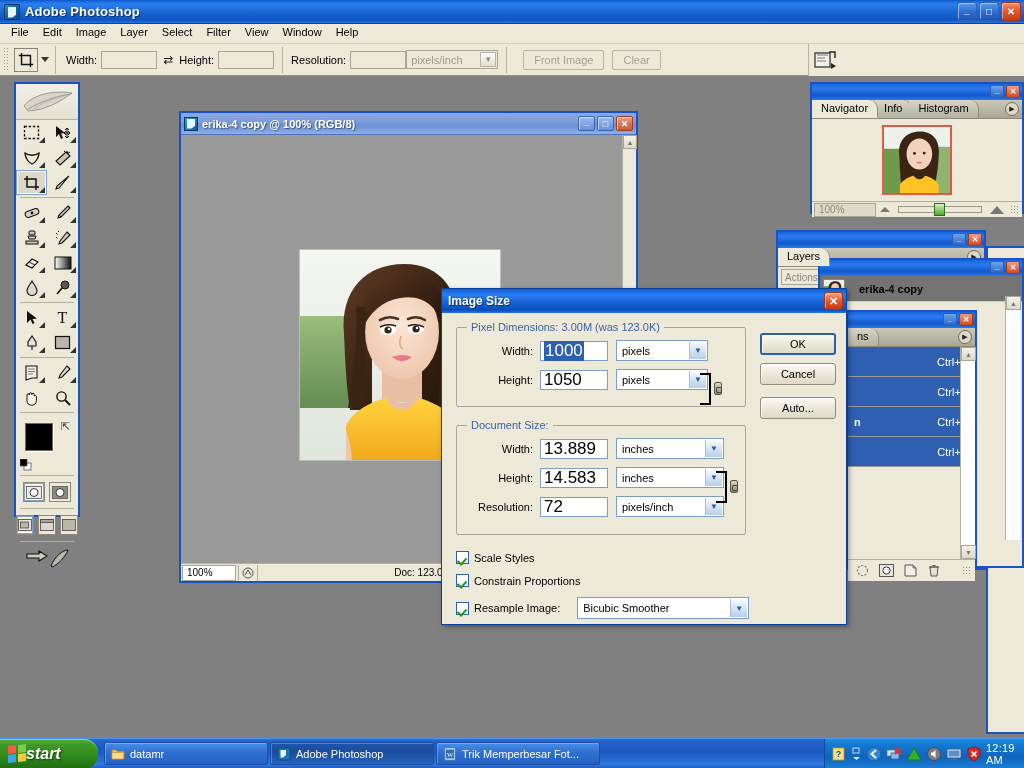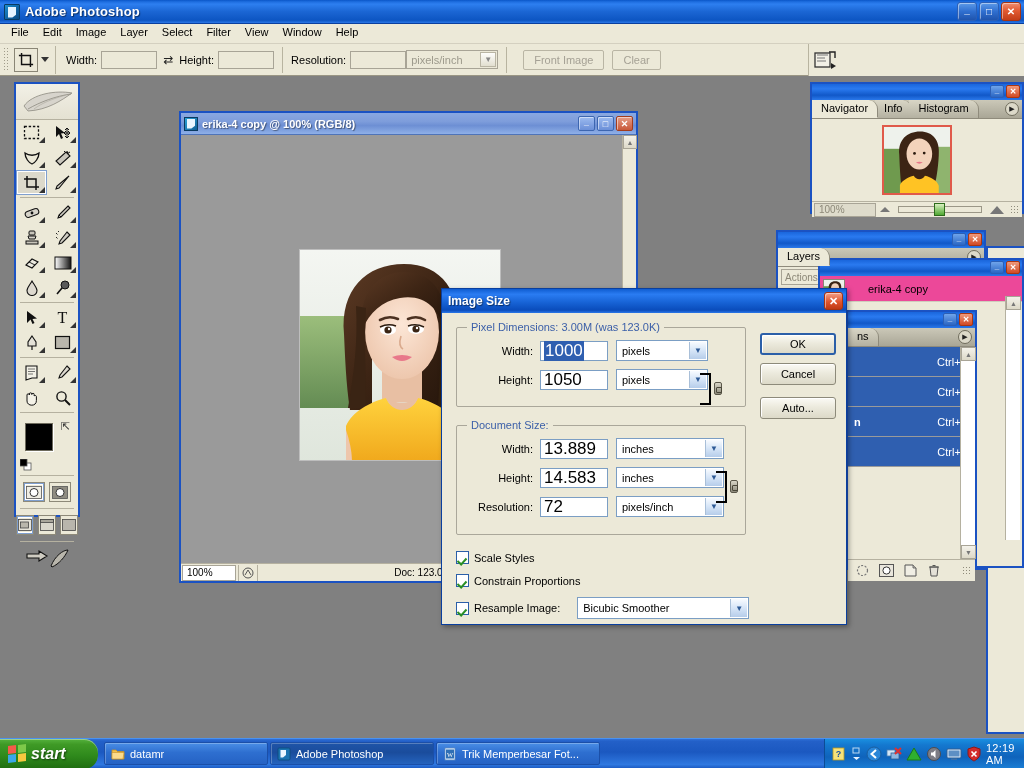--- a/index.html
+++ b/index.html
@@ -349,22 +349,22 @@
   }
   .mode-select {
     width: 66px; height: 16px; background: #ece9d8; border: 1px solid #a8a496;
     font-size: 10px; color: #8c8878; padding-left: 3px; display: flex;
     align-items: center;
   }
 
   
   #history-pal { left: 818px; top: 258px; width: 206px; height: 310px; }
   .hist-row {
-    height: 26px; display: flex; align-items: center; gap: 23px;
-    padding-left: 3px; background: #ec4899; border-bottom: 1px solid #cfccbc;
+    height: 26px; display: flex; align-items: center; gap: 14px;
+    padding-left: 3px; background: #737373; border-bottom: 1px solid #cfccbc; font-weight: bold;
   }
   .hist-thumb {
     width: 22px; height: 20px; border: 1px solid #8a8676; overflow: hidden;
     position: relative;
   }
   .hist-label { font-size: 11px; color: #000; }
 
   
   #channels-pal { left: 846px; top: 310px; width: 131px; height: 260px; }
   .chan-list { position: relative; background: #ece9d8; height: 212px; }
@@ -498,21 +498,21 @@
     position: absolute; left: 0; bottom: 0; width: 1024px; height: 30px;
     background: linear-gradient(to bottom, #2e6fd8 0%, #2360c8 8%, #1b58c0 45%,
                 #2f78e0 88%, #1d5cc4 100%);
     border-top: 1px solid #4a92f0; display: flex; align-items: center;
   }
   .start-btn {
     height: 30px; width: 98px; position: relative;
     background: linear-gradient(to bottom, #55b23d 0%, #3f9a26 18%,
                 #2f8a1c 55%, #1f6d10 100%);
     border-radius: 0 14px 14px 0; display: flex; align-items: center;
-    padding-left: 8px; gap: 5px;
+    padding-left: 8px; 
     box-shadow: inset 0 1px 0 rgba(255,255,255,0.4);
   }
   .win-flag {
     width: 18px; height: 17px; display: grid;
     grid-template-columns: 1fr 1fr; grid-template-rows: 1fr 1fr;
     gap: 1.5px; transform: skewY(-6deg);
   }
   .win-flag i { display: block; }
   .win-flag i:nth-child(1){ background:#f45b4a; }
   .win-flag i:nth-child(2){ background:#7ec94a; }

